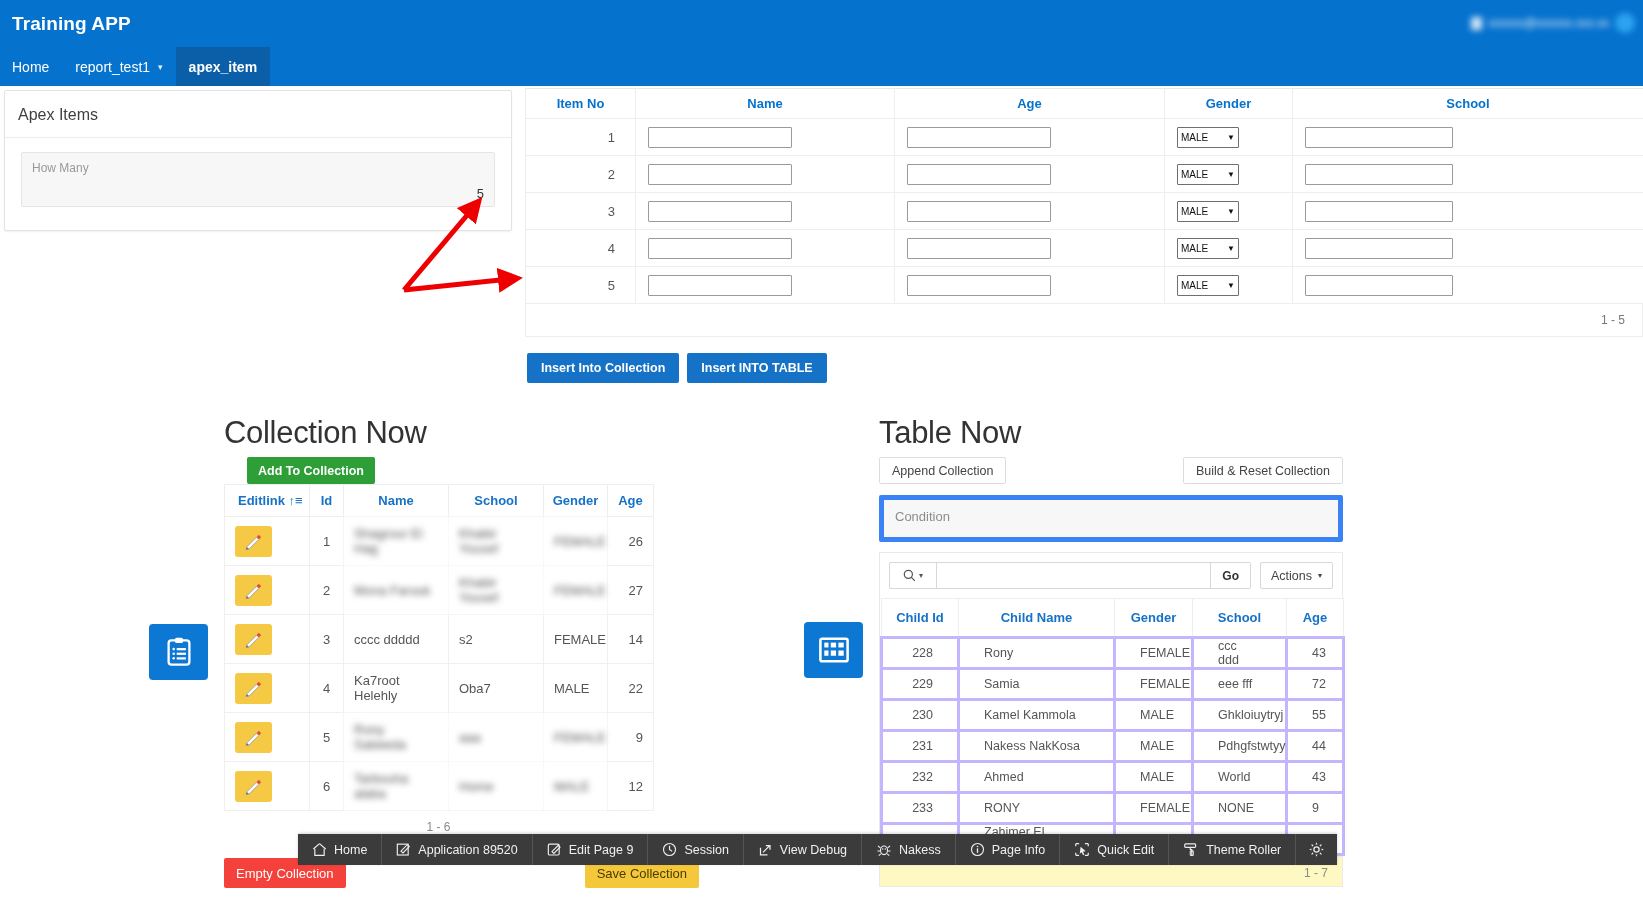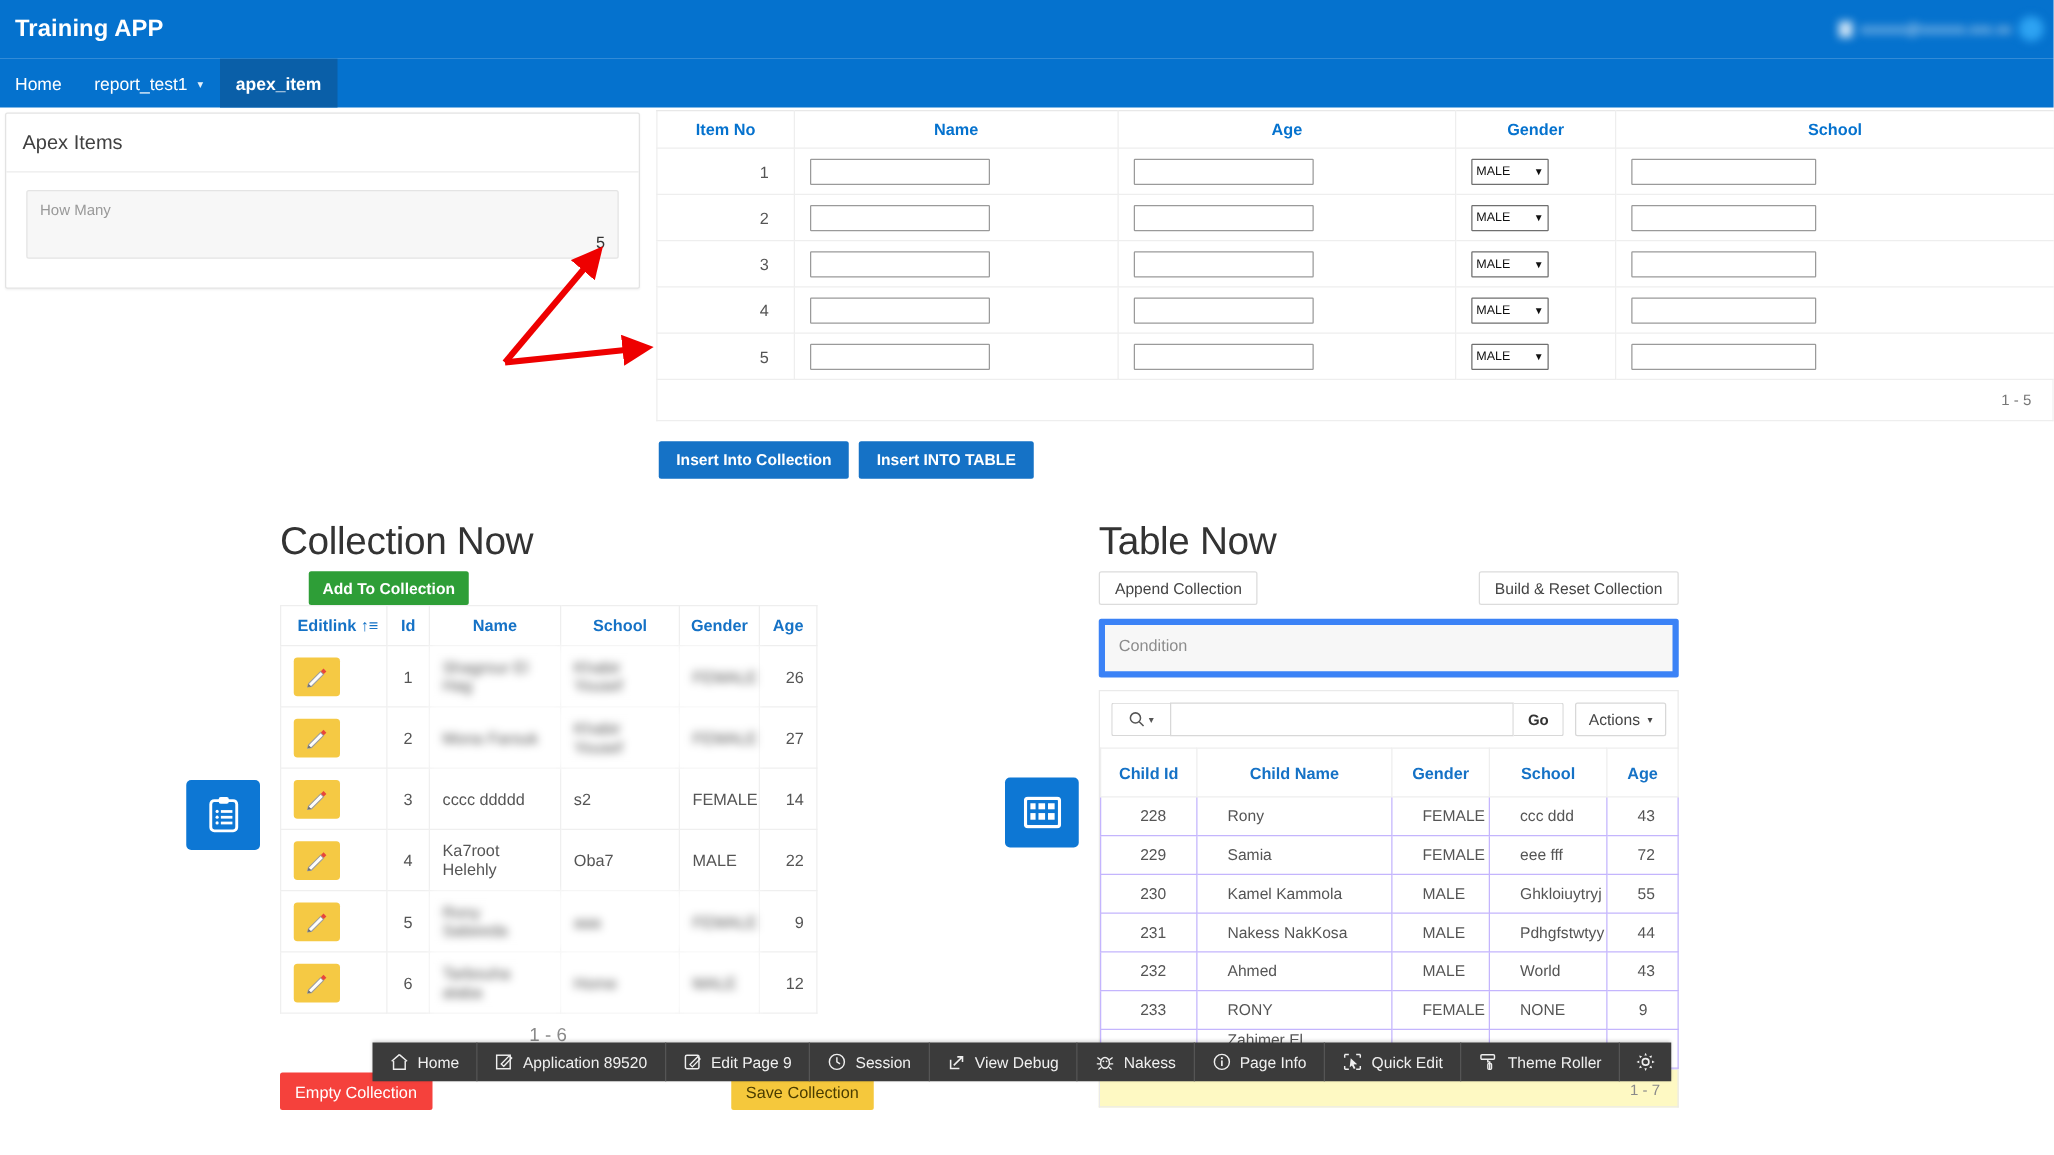--- a/index.html
+++ b/index.html
@@ -129,21 +129,21 @@
   }
   td.c-edit{ width:85px; padding-left:13px; }
   .edit-btn{
     width:37px; height:31px; background:#f5c944; border-radius:3px;
     display:flex; align-items:center; justify-content:center;
   }
   td.c-id{ width:34px; text-align:center; }
   td.c-age{ text-align:right; padding-right:12px; }
   .blurred{ filter:blur(3.3px); }
   .coll-pager{
-    width:429px; text-align:center; font-size:15px; color:#8a8a8a;
+    width:429px; text-align:center; font-size:12px; color:#8a8a8a;
     padding-top:9px;
   }
   .coll-bottom-btns{
     position:absolute; left:224px; top:858px; width:475px;
     display:flex; justify-content:space-between;
   }
   .btn-red{ background:#f5413c; color:#fff; height:30px; padding:0 12px; font-size:13px; border-radius:2px; font-weight:normal;}
   .btn-yellow{ background:#f5c83c; color:#4a3c00; height:30px; padding:0 12px; font-size:13px; border-radius:2px; font-weight:normal;}
 
   
@@ -174,21 +174,21 @@
     margin-left:9px; height:27px; border:1px solid #d8d8d8; background:#fff;
     padding:0 10px; font-size:12.5px; color:#444; display:flex;
     align-items:center; gap:6px; border-radius:2px;
   }
   table.ig-table{ border-collapse:collapse; width:462px; table-layout:fixed; }
   table.ig-table th{
     font-size:13px; color:#1572c6; font-weight:bold; height:39px;
     border:1px solid #eeeeee; background:#fff;margin-top:44px;
   }
   table.ig-table td{
-    border:1px solid #c4b5fd; height:31px; font-size:12.5px; color:#555;
+    border:3px solid #c4b5fd; height:31px; font-size:12.5px; color:#555;
     padding:0 24px; background:#fff;
   }
   td.ig-num{ text-align:right; }
   .ig-pager{
     text-align:right; font-size:12px; color:#8a8a8a; padding:9px 14px 6px 0;
     border:1px solid #eaeaea; border-top:none; width:464px; background:#fef9c3;
   }
 
   
   .side-icon{

